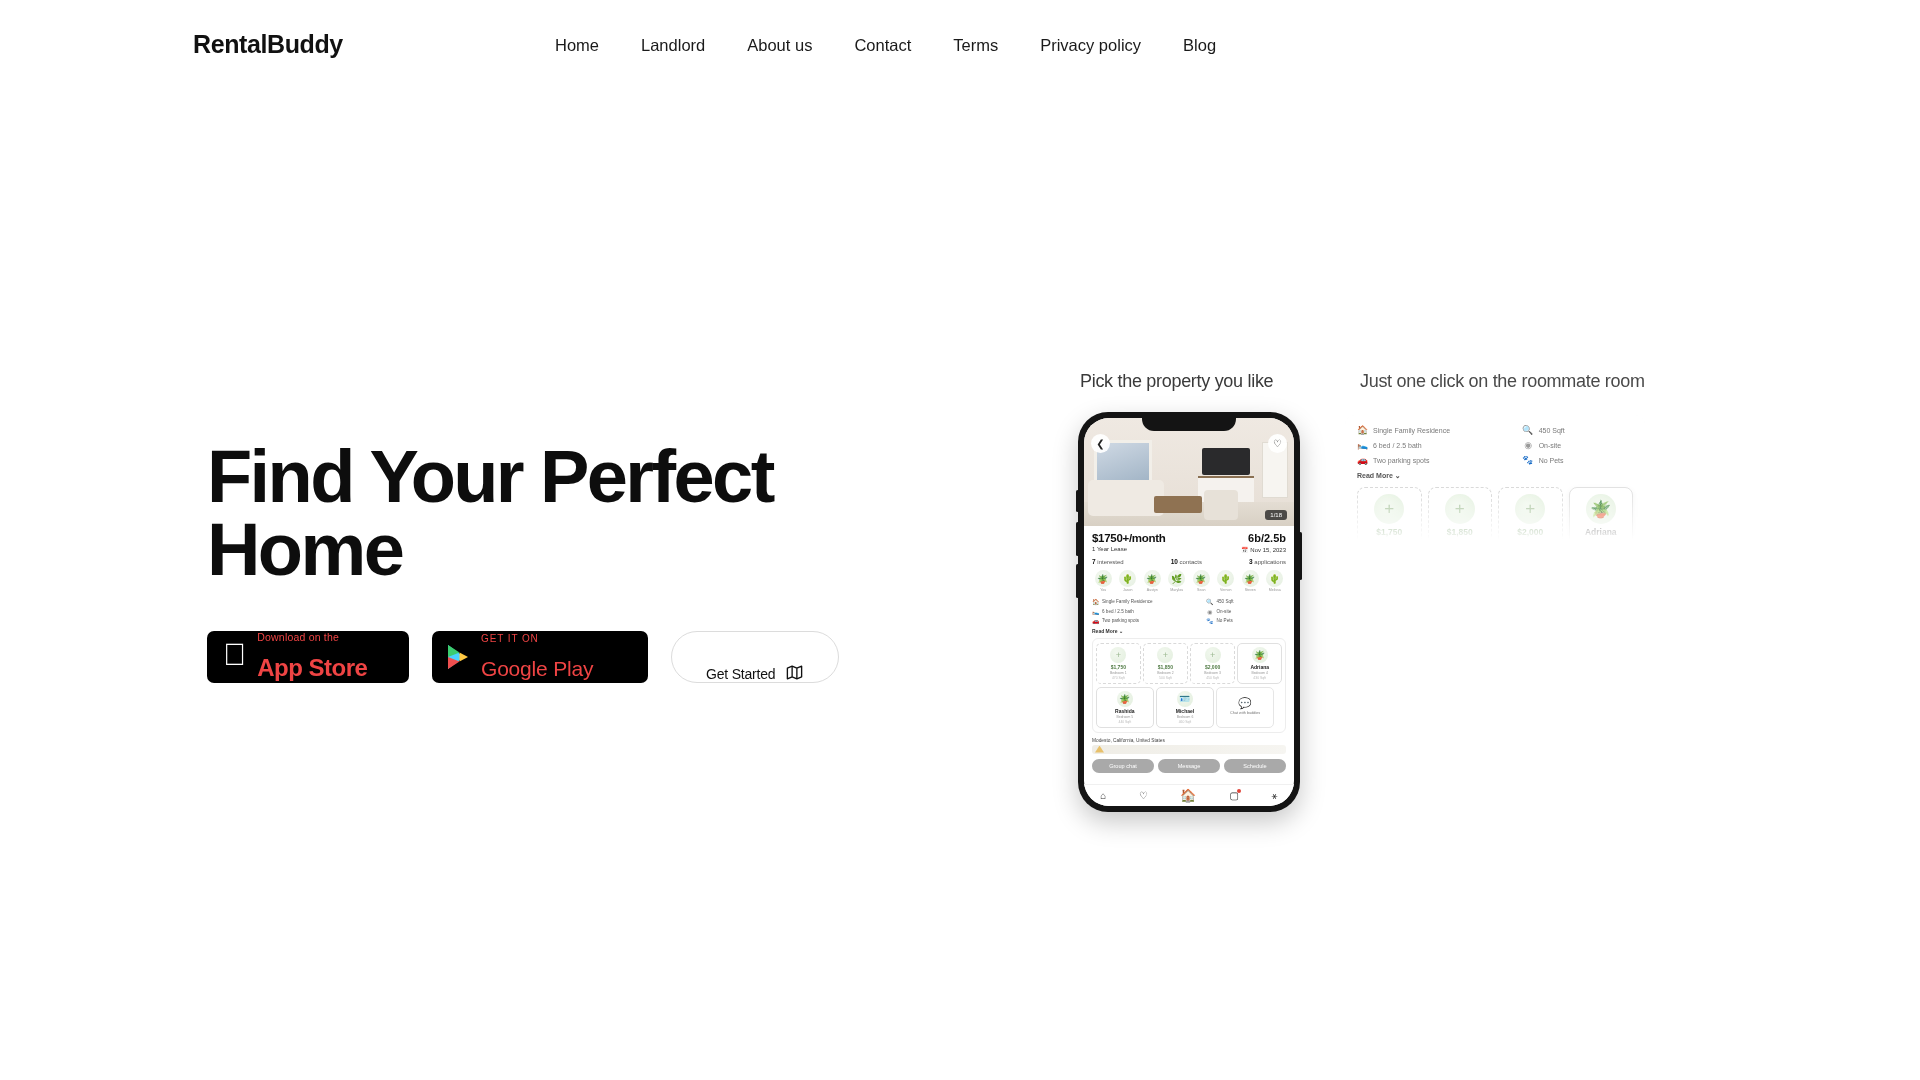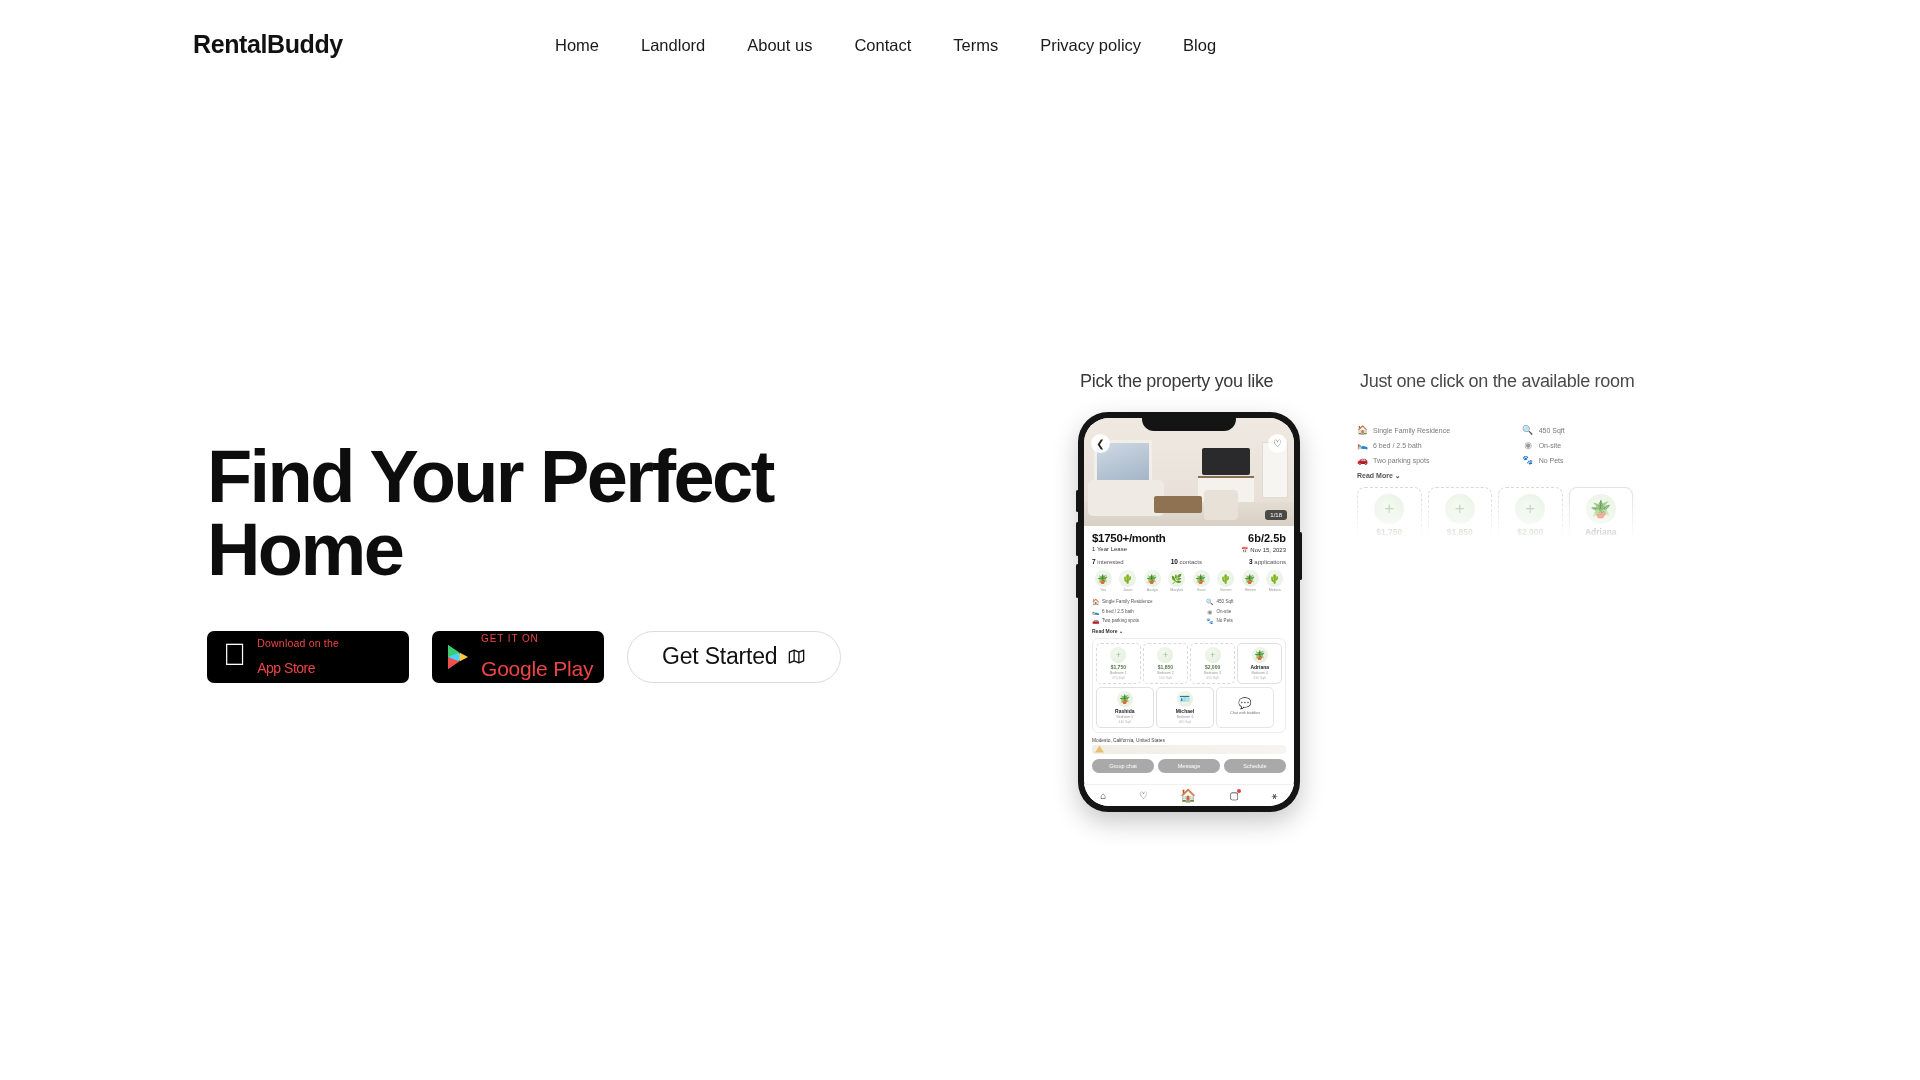--- a/index.html
+++ b/index.html
@@ -54,34 +54,34 @@
     margin-top:34px; font-size:21px; color:#5f5f5f; letter-spacing:-0.1px;
   }
   .cta-row{ margin-top:44px; display:flex; align-items:center; gap:23px; }
 
   
   .badge{
     height:52px; border-radius:7px; background:#000; display:flex; align-items:center;
     cursor:pointer; overflow:hidden;
   }
   .badge-appstore{ width:202px; padding-left:16px; gap:11px; }
-  .badge-googleplay{ width:172px; padding-left:14px; gap:10px; }
+  .badge-googleplay{ width:216px; padding-left:14px; gap:10px; }
   .apple-glyph{ font-size:31px; line-height:1; color:#fff; margin-top:-5px; }
   .badge-text{ display:flex; flex-direction:column; justify-content:center; color:#ef4444;gap:12px; }
   .badge-small{ font-size:10.5px; letter-spacing:0.2px; line-height:1.15; }
   .badge-small.caps{ font-size:10px; letter-spacing:0.9px; }
-  .badge-big{ font-size:14px; font-weight:400; letter-spacing:-0.5px; line-height:1.1; }
+  .badge-big{ font-size:24px; font-weight:700; letter-spacing:-0.5px; line-height:1.1; }
   .badge-big.gp{ font-size:21px; font-weight:400; letter-spacing:-0.2px; }
 
   .gp-triangle{ width:25px; height:28px; position:relative; }
 
   .get-started{
     height:52px; padding:0 34px; border-radius:26px; border:1px solid #dcdcdc;
-    background:#fff; display:flex; align-items:center; gap:10px; cursor:pointer;
-    font-size:23px; color:#111; letter-spacing:-0.2px;
+    background:#fff; display:flex; align-items:flex-end; gap:10px; cursor:pointer;
+    font-size:14px; color:#111; letter-spacing:-0.2px;
   }
 
   
   .visual{ position:absolute; left:1060px; top:355px; width:760px; height:520px; }
   .caption{
     position:absolute; font-size:18px; color:#3a3a3a; letter-spacing:-0.3px;
     white-space:nowrap;
   }
   .caption-phone{ left:20px; top:16px; }
   .caption-panel{ left:300px; top:16px; color:#4a4a4a; }
@@ -330,21 +330,21 @@
         <line x1="9" y1="4" x2="9" y2="17.5" stroke="#111" stroke-width="1.7"></line>
         <line x1="15" y1="6.5" x2="15" y2="20" stroke="#111" stroke-width="1.7"></line>
       </svg>
     </button>
   </div>
 </div>
 
 <div class="visual">
 
   <div class="caption caption-phone">Pick the property you like</div>
-  <div class="caption caption-panel">Just one click on the available room</div>
+  <div class="caption caption-panel">Just one click on the roommate room</div>
 
   <div class="phone">
     <div class="side-btn sb1"></div>
       <div class="side-btn sb2"></div>
     <div class="side-btn sb3"></div>
       <div class="side-btn sb4"></div>
     <div class="notch"></div>
 
     <div class="phone-screen">
 

